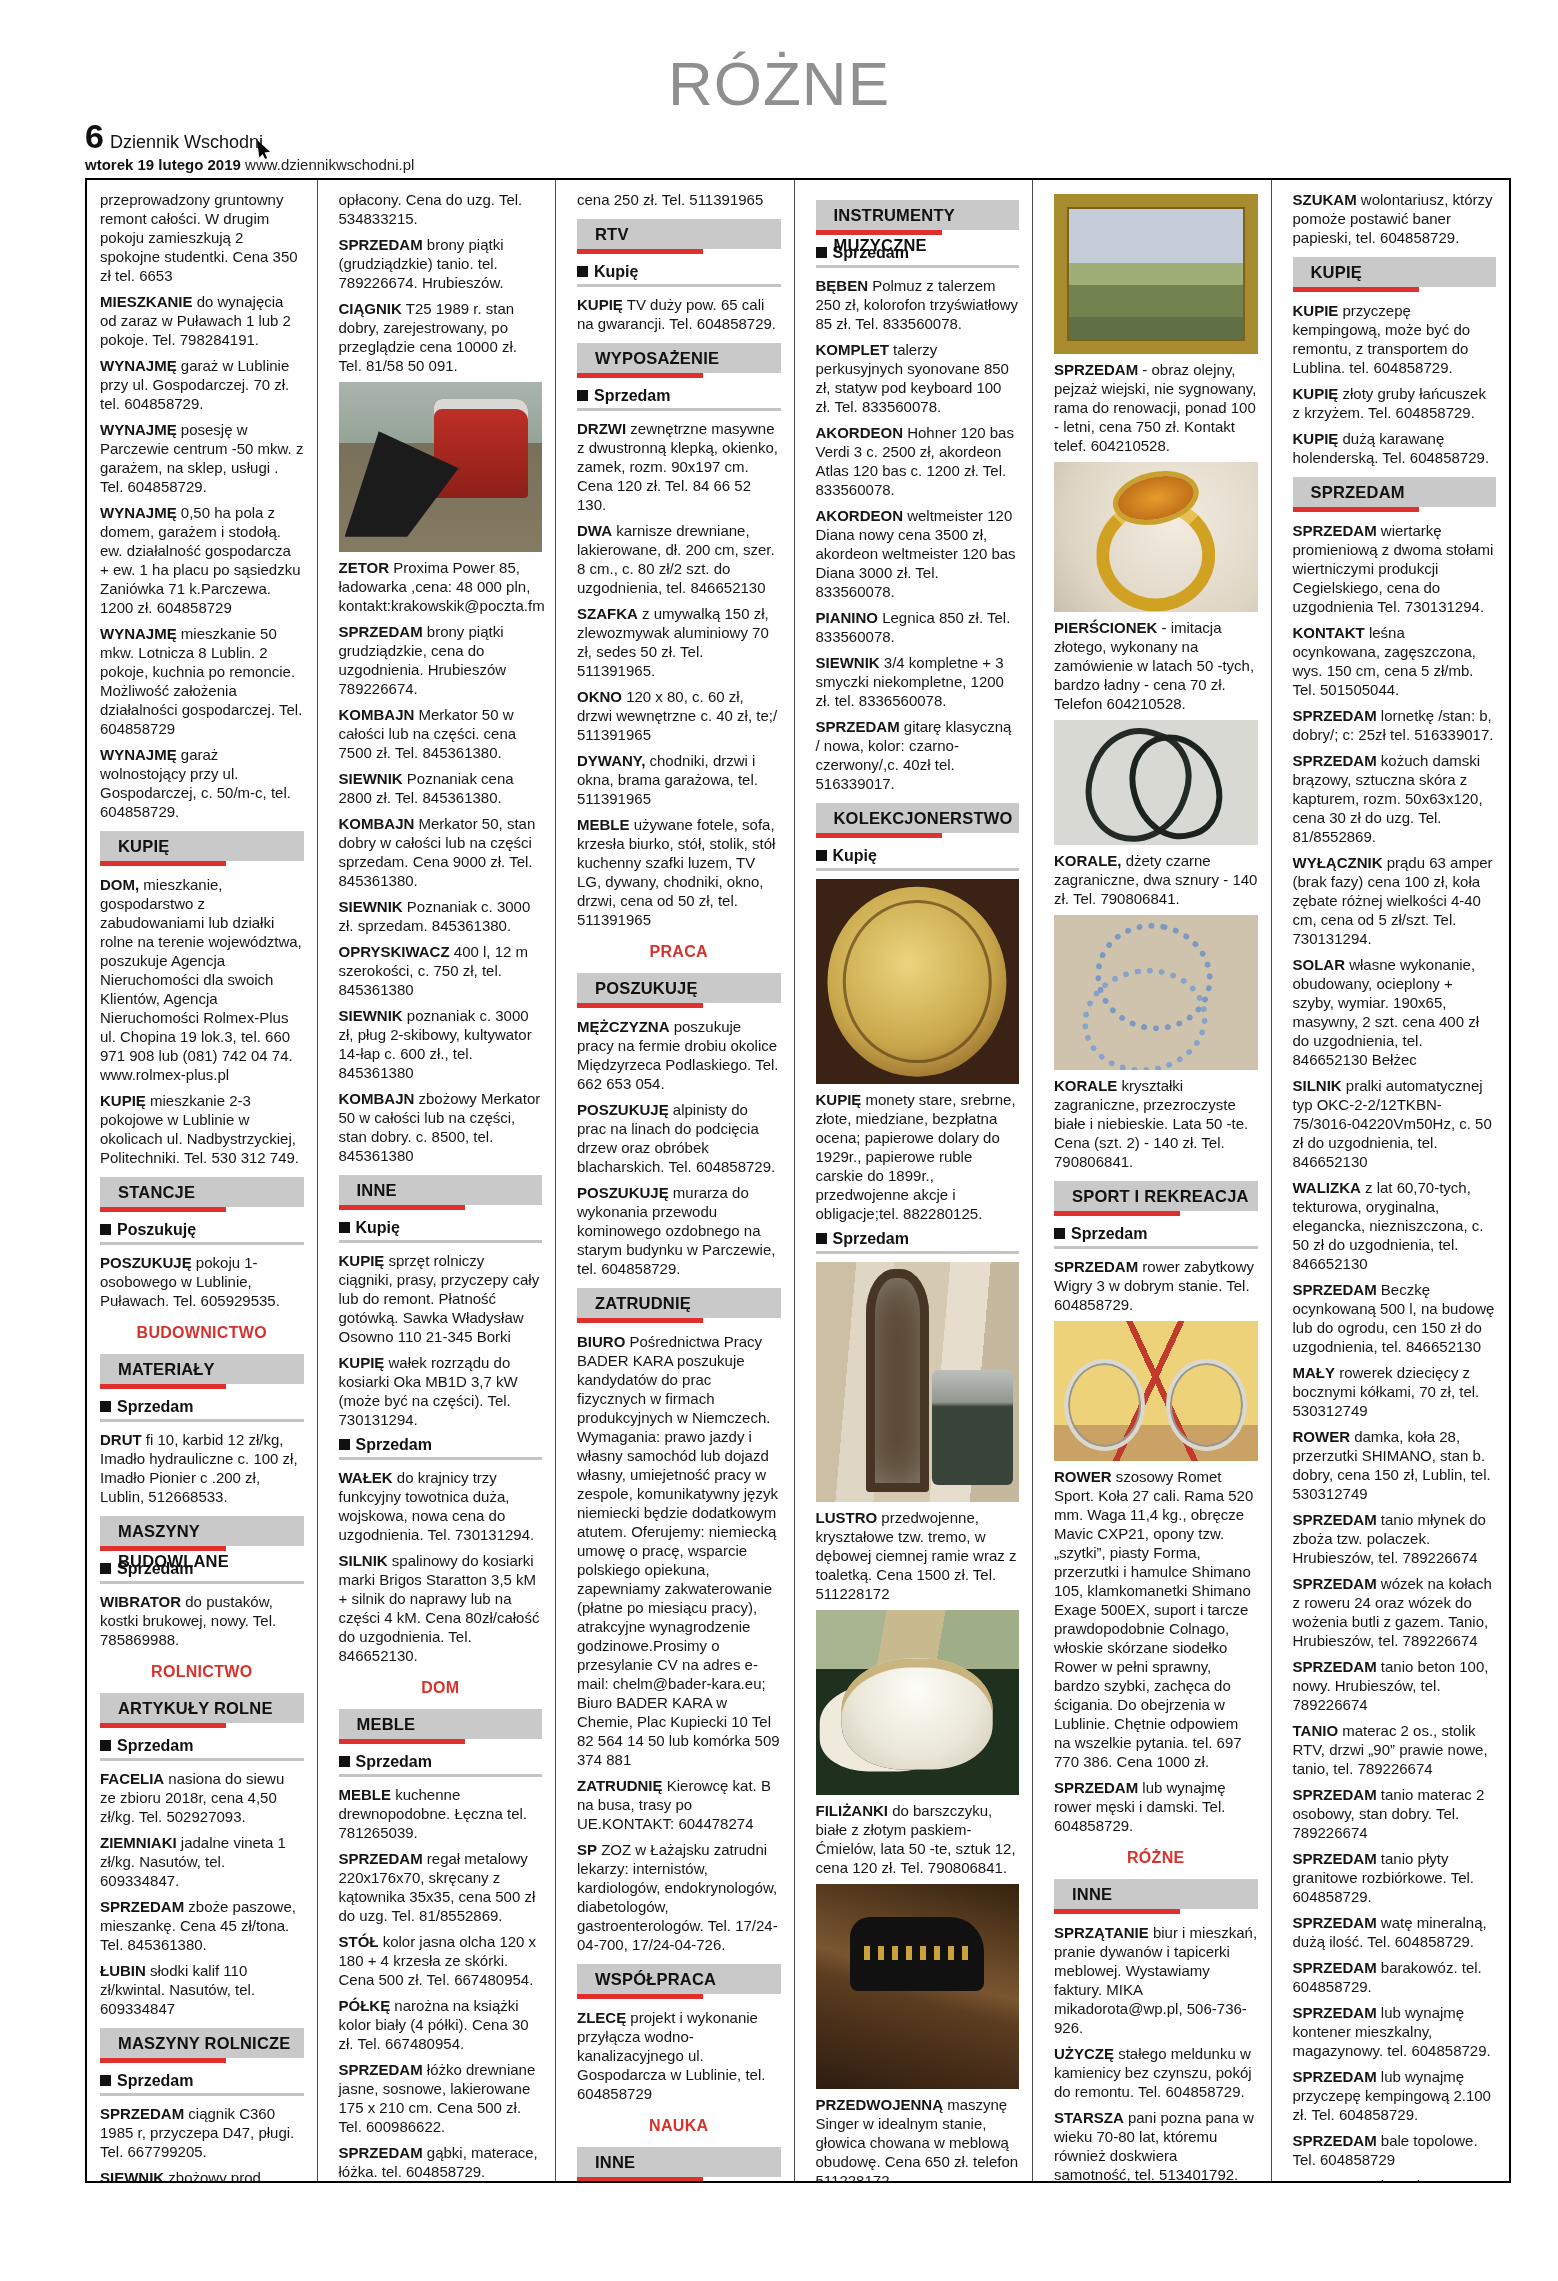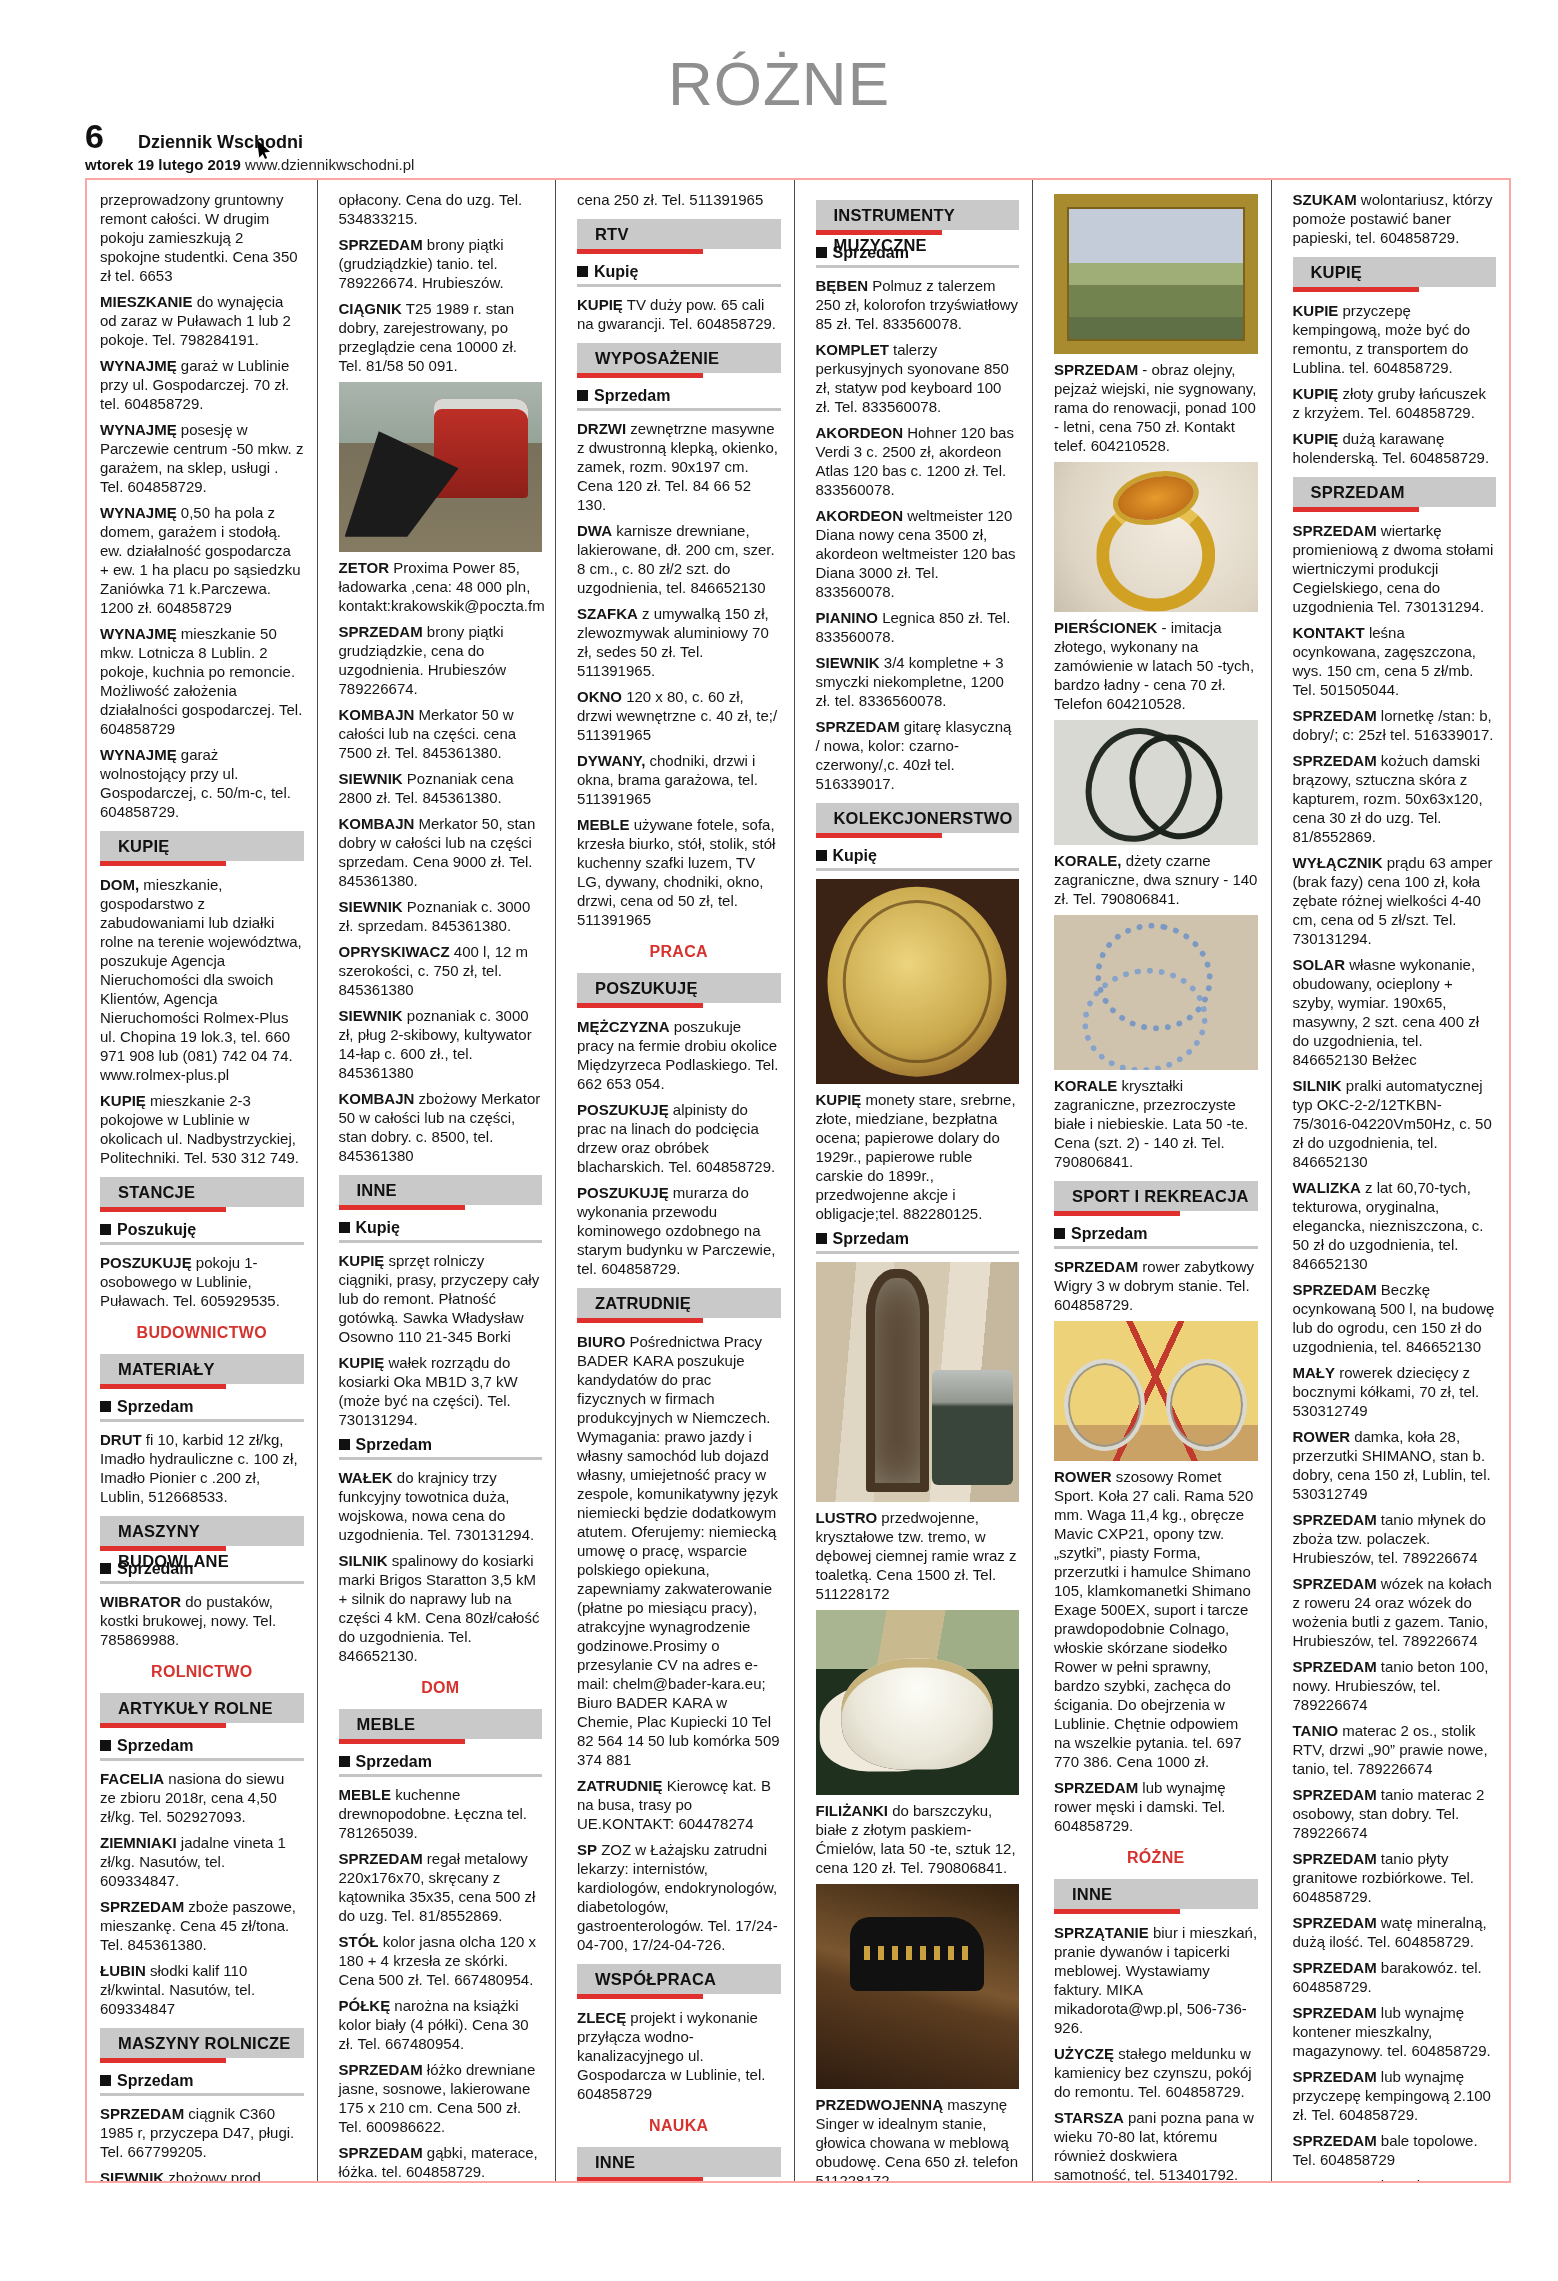--- a/index.html
+++ b/index.html
@@ -3,32 +3,32 @@
 <meta charset="utf-8">
 <style>
   html,body{margin:0;padding:0;background:#fff;}
   body{width:1558px;height:2281px;position:relative;font-family:"Liberation Sans","DejaVu Sans",sans-serif;color:#111;-webkit-font-smoothing:antialiased;}
   *{box-sizing:border-box;}
 
   
   .masthead{position:absolute;left:85px;top:118px;line-height:1.1;}
   .mast-row1{display:flex;align-items:flex-end;gap:7px;}
   .page-num{font-size:34px;font-weight:bold;letter-spacing:-1px;}
-  .paper-name{font-size:18px;font-weight:bold;padding-bottom:3px;margin-left:28px;}
+  .paper-name{font-size:18px;font-weight:normal;padding-bottom:3px;}
   .mast-row2{font-size:15px;margin-top:2px;}
   .mast-date{font-weight:bold;}
   .mast-url{font-weight:normal;color:#222;}
   .page-title{position:absolute;left:0;top:48px;width:1558px;text-align:center;
     font-size:62px;font-weight:400;color:#8f8f8f;letter-spacing:1px;font-family:"Liberation Sans",sans-serif;}
   .cursor{position:absolute;left:257px;top:140px;width:13px;height:19px;background:#000;
     clip-path:polygon(0 0,100% 62%,58% 66%,78% 95%,62% 100%,44% 74%,18% 92%);}
 
   
   .board{position:absolute;left:85px;top:178px;width:1426px;height:2005px;
-    border:2px solid #fca5a5;display:flex;background:#fff;gap:8px;}
+    border:2px solid #000000;display:flex;background:#fff;gap:8px;}
   .col{flex:1 1 0;border-right:1px solid #4a4a4a;padding:10px 13px 0 13px;overflow:hidden;}
   .col:last-child{border-right:none;}
 
   .ad{margin:0 0 7px 0;font-size:15px;line-height:19px;color:#151515;text-align:left;}
   .lead{font-weight:bold;}
 
   .section{position:relative;background:#c9c9c9;margin:10px 0 14px 0;height:30px;
     font-size:16.5px;font-weight:bold;line-height:30px;padding-left:18px;letter-spacing:.2px;}
   .section .redbar{position:absolute;left:0;bottom:-5px;height:5px;width:62%;background:#e0302e;}
 

